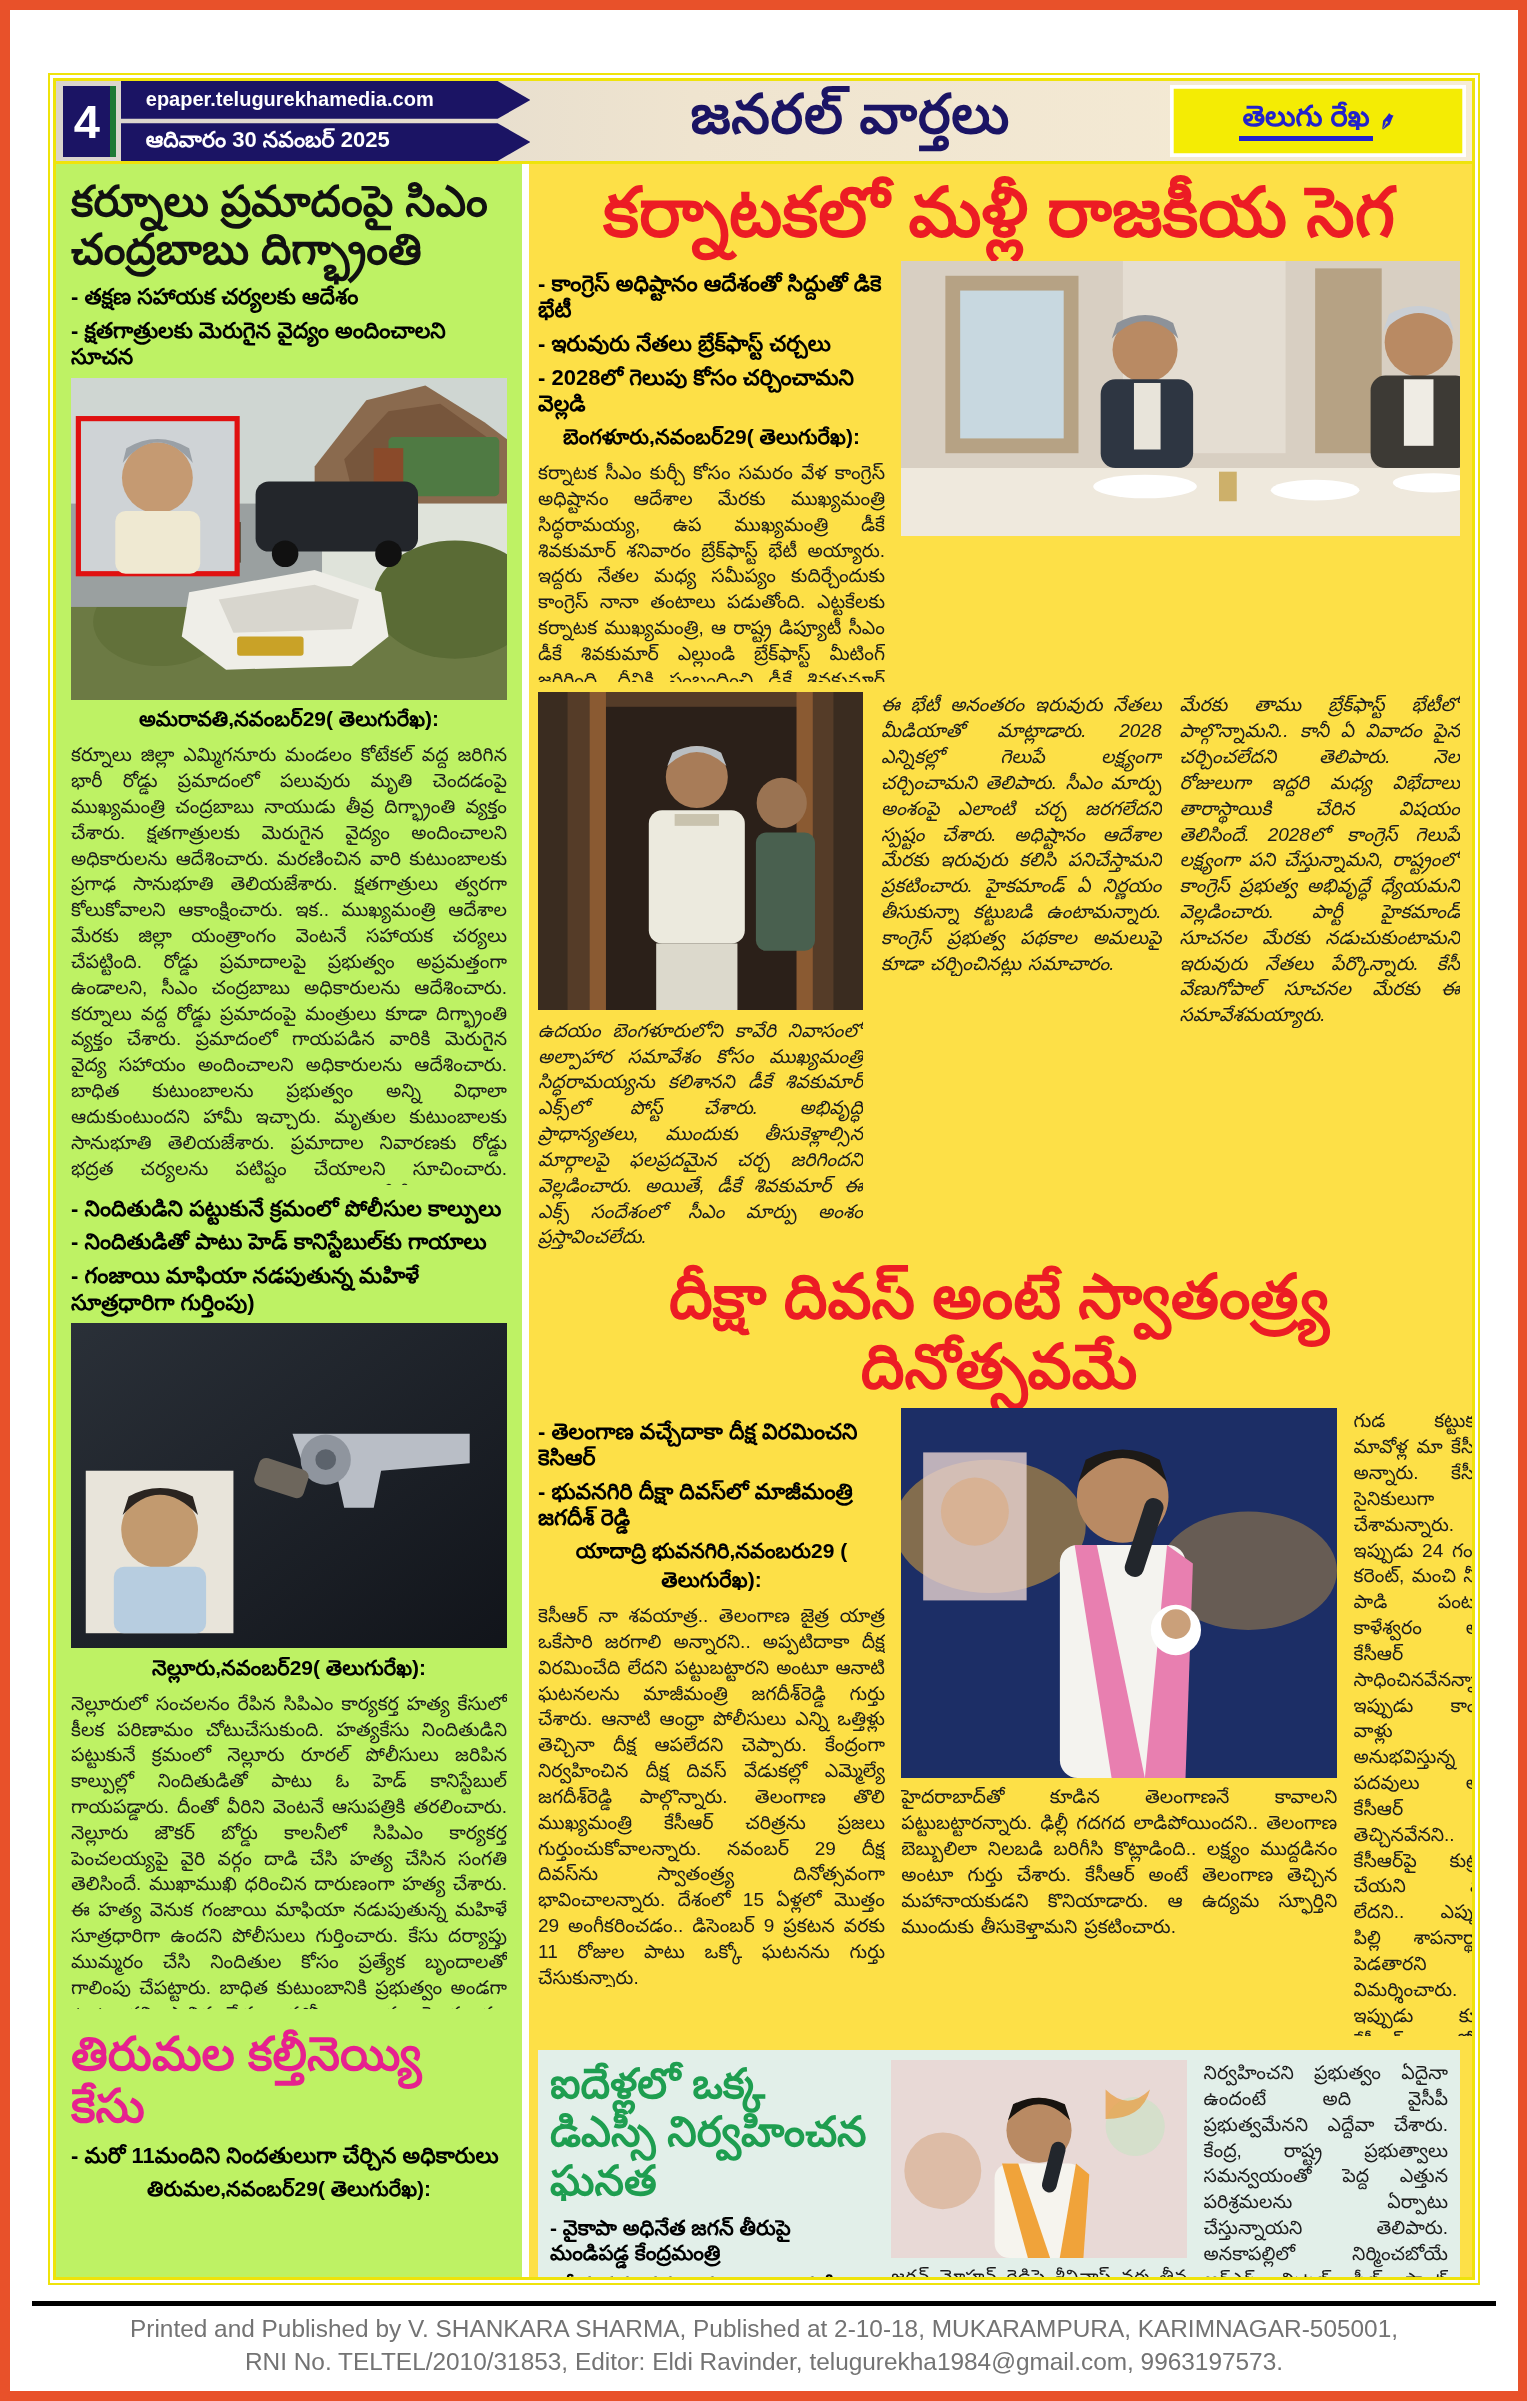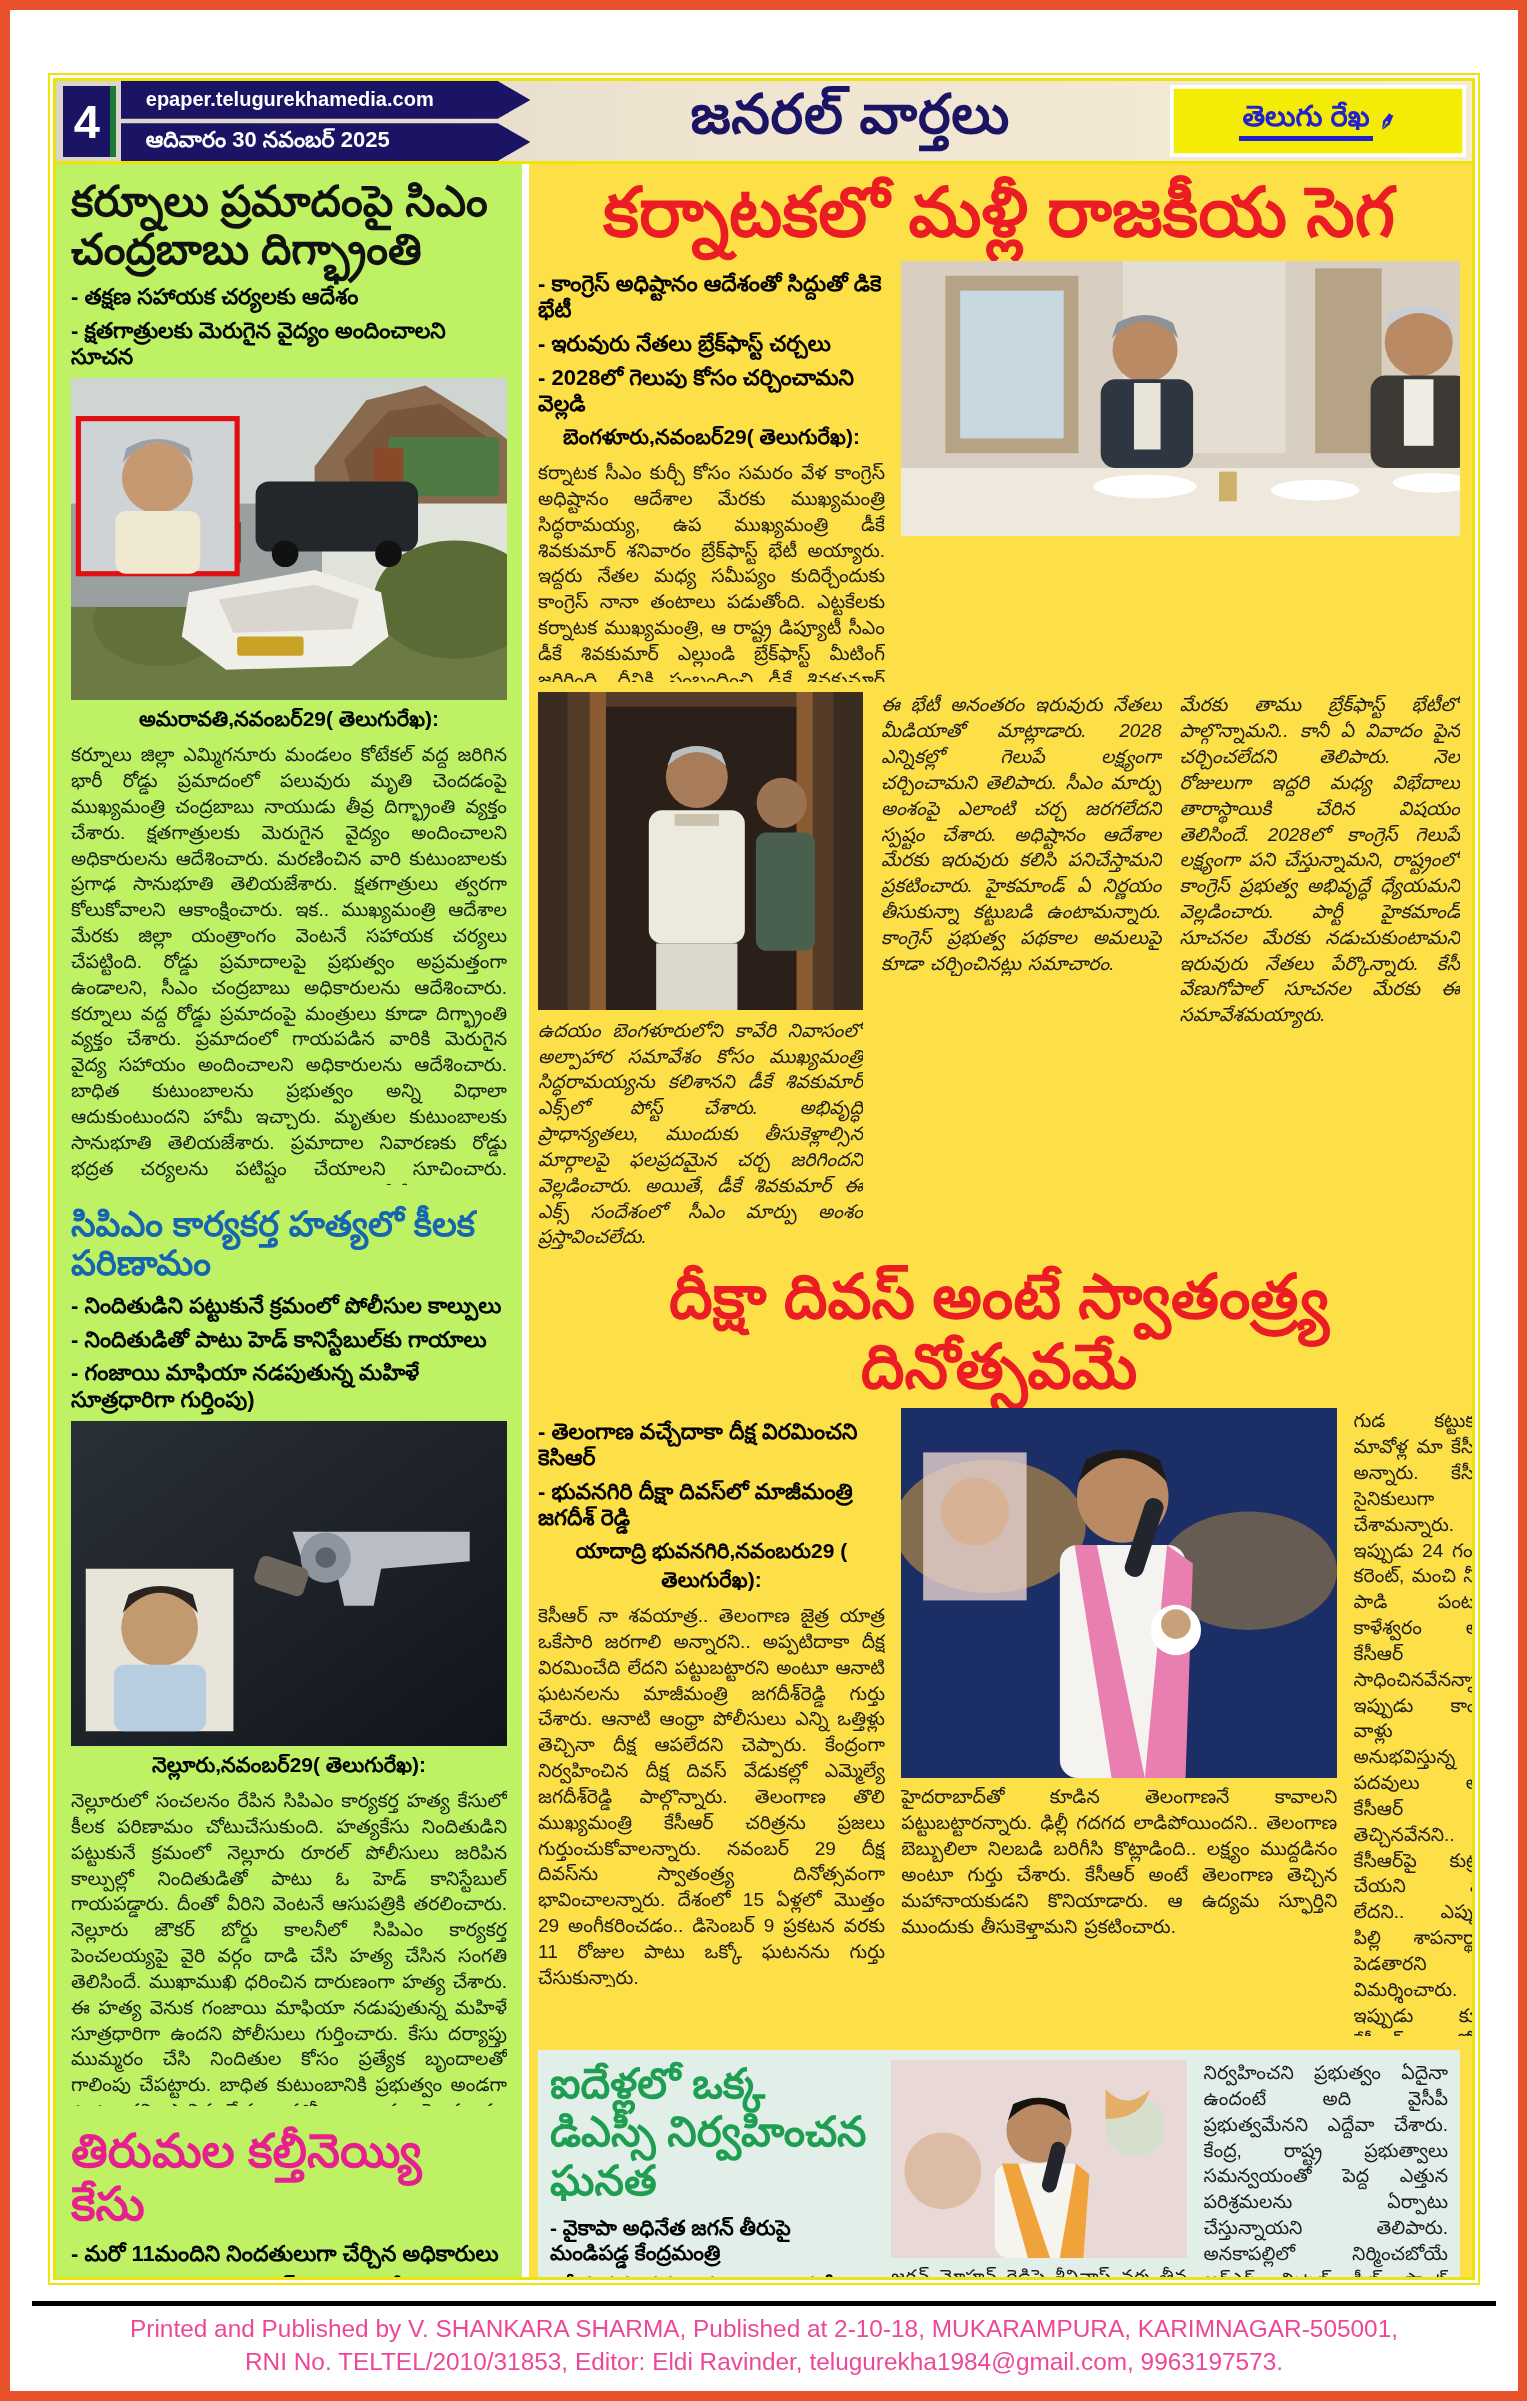--- a/index.html
+++ b/index.html
@@ -77,21 +77,21 @@
   .g-c3 { flex:1; }
   .g-c3 .body { max-height:429px; }
   
   .l1-photo { height:322px; margin-top:7.4px; position:relative; }
   .l2-photo { height:325px; margin:6px 0; }
   .l1-body { max-height:443px; }
   .l2-body { max-height:318px; }
   
   .footer { position:absolute; left:22px; right:22px; bottom:12px; text-align:center; }
   .footer-rule { border-top:5.2px solid #000; margin-bottom:7.4px; }
-  .footer-line { font-family:"Liberation Sans",sans-serif; font-size:24.4px; color:#ec4899; line-height:1.35; }
+  .footer-line { font-family:"Liberation Sans",sans-serif; font-size:24.4px; color:#737373; line-height:1.35; }
 </style>
 </head>
 <body>
 
 <div class="page">
   <div class="frame">
 
     <div class="header">
       <div class="pagenum-wrap">
         <div class="pagenum">4</div>
@@ -144,21 +144,20 @@
               <circle cx="117" cy="135" r="48" fill="#c59a72"></circle>
               <path d="M70 115 Q117 60 165 115 L160 95 Q117 70 75 95 Z" fill="#9aa0a6"></path>
               <rect x="60" y="180" width="115" height="85" rx="14" fill="#efe9d2"></rect>
             </svg>
           </div>
           <div class="dateline">అమరావతి,నవంబర్29( తెలుగురేఖ):</div>
           <p class="body l1-body">కర్నూలు జిల్లా ఎమ్మిగనూరు మండలం కోటేకల్ వద్ద జరిగిన భారీ రోడ్డు ప్రమాదంలో పలువురు మృతి చెందడంపై ముఖ్యమంత్రి చంద్రబాబు నాయుడు తీవ్ర దిగ్భ్రాంతి వ్యక్తం చేశారు. క్షతగాత్రులకు మెరుగైన వైద్యం అందించాలని అధికారులను ఆదేశించారు. మరణించిన వారి కుటుంబాలకు ప్రగాఢ సానుభూతి తెలియజేశారు. క్షతగాత్రులు త్వరగా కోలుకోవాలని ఆకాంక్షించారు. ఇక.. ముఖ్యమంత్రి ఆదేశాల మేరకు జిల్లా యంత్రాంగం వెంటనే సహాయక చర్యలు చేపట్టింది. రోడ్డు ప్రమాదాలపై ప్రభుత్వం అప్రమత్తంగా ఉండాలని, సీఎం చంద్రబాబు అధికారులను ఆదేశించారు. కర్నూలు వద్ద రోడ్డు ప్రమాదంపై మంత్రులు కూడా దిగ్భ్రాంతి వ్యక్తం చేశారు. ప్రమాదంలో గాయపడిన వారికి మెరుగైన వైద్య సహాయం అందించాలని అధికారులను ఆదేశించారు. బాధిత కుటుంబాలను ప్రభుత్వం అన్ని విధాలా ఆదుకుంటుందని హామీ ఇచ్చారు. మృతుల కుటుంబాలకు సానుభూతి తెలియజేశారు. ప్రమాదాల నివారణకు రోడ్డు భద్రత చర్యలను పటిష్టం చేయాలని సూచించారు. క్షతగాత్రులకు చికిత్స అందిస్తున్న వైద్యులతో సీఎం మాట్లాడి వివరాలు తెలుసుకున్నారు.</p>
         </div>
 
         <div>
-          <div class="hl l2-hl">సిపిఎం కార్యకర్త హత్యలో కీలక పరిణామం</div>
           <ul class="bullets">
             <li>నిందితుడిని పట్టుకునే క్రమంలో పోలీసుల కాల్పులు</li>
             <li>నిందితుడితో పాటు హెడ్ కానిస్టేబుల్‌కు గాయాలు</li>
             <li>గంజాయి మాఫియా నడపుతున్న మహిళే సూత్రధారిగా గుర్తింపు)</li>
           </ul>
           <div class="photo l2-photo">
             <svg width="443" height="325" viewBox="0 0 600 440" preserveAspectRatio="none">
               <rect width="600" height="440" fill="#1a1e24"></rect>
               <rect width="600" height="440" fill="url(#g1)"></rect>
               <defs>

